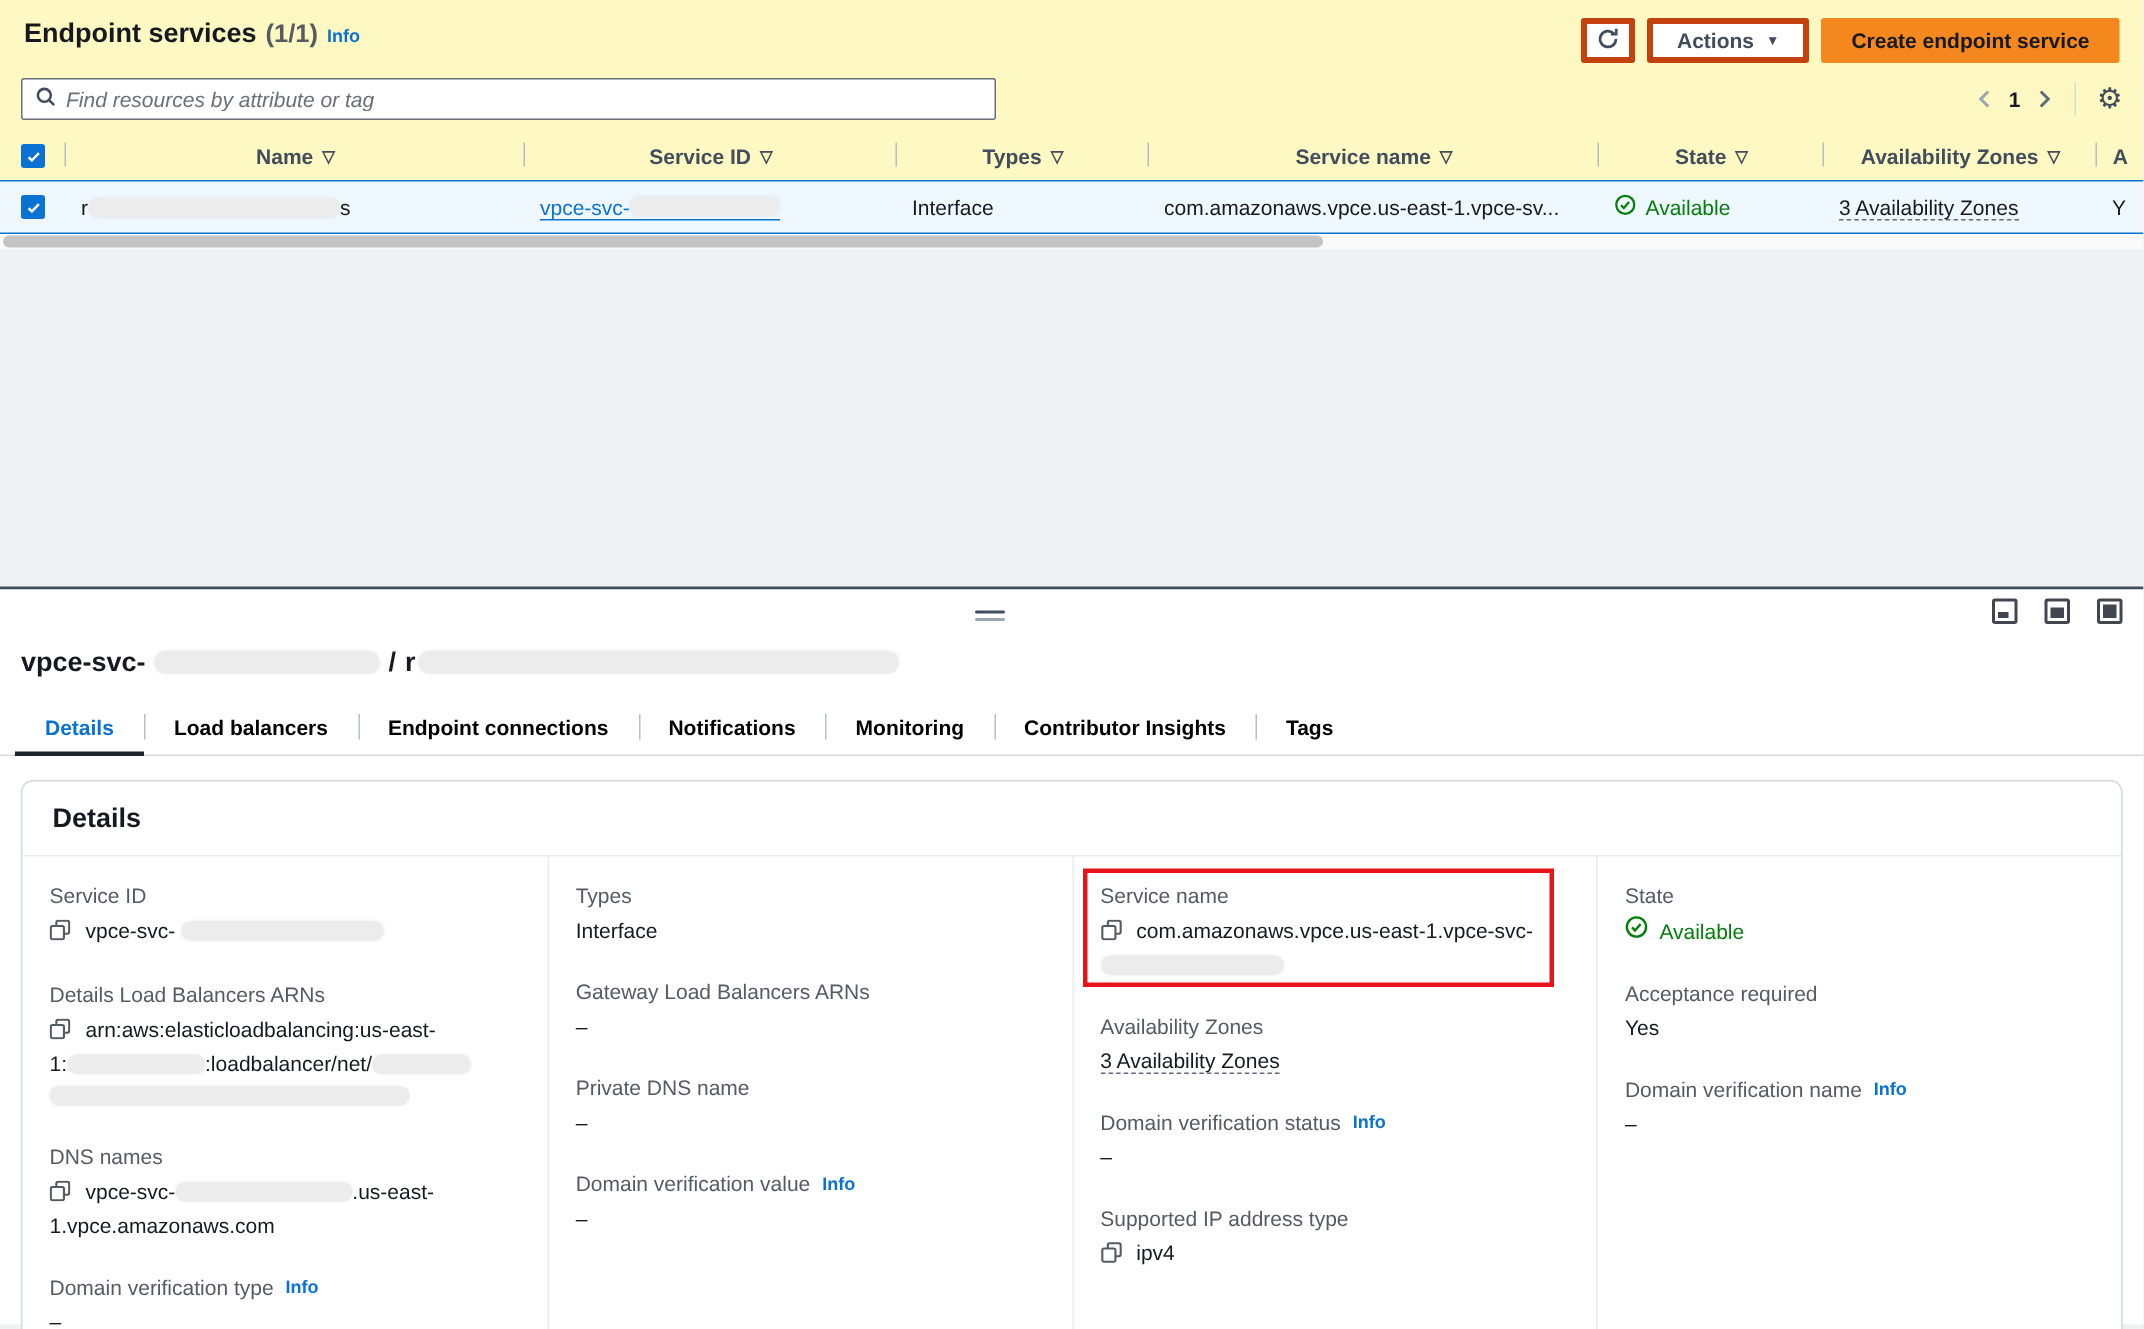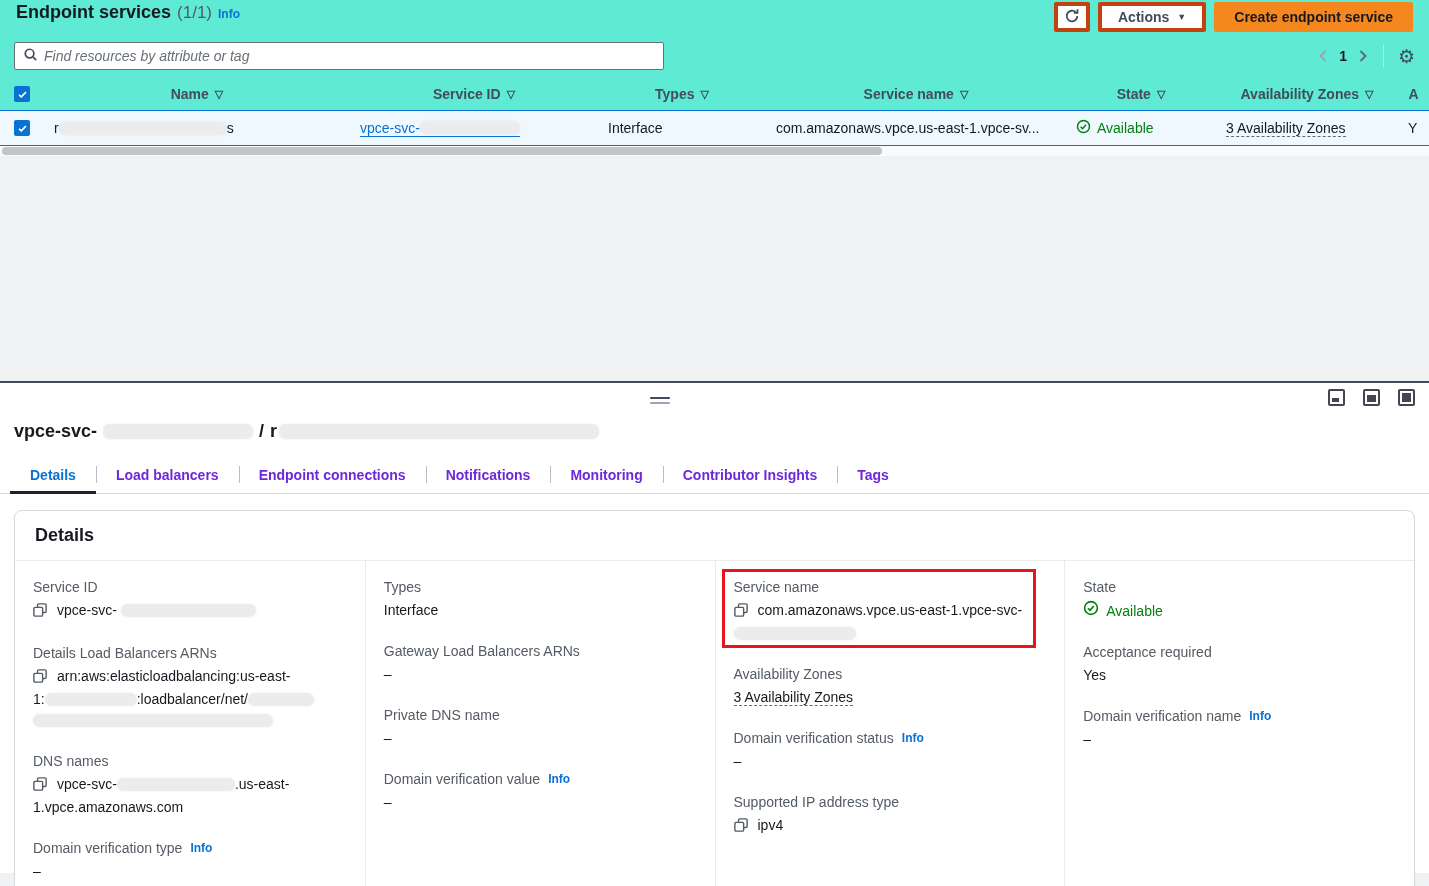--- a/index.html
+++ b/index.html
@@ -1,23 +1,23 @@
 <!DOCTYPE html>
 <html><head>
 <meta charset="utf-8">
 <style>
   * { margin:0; padding:0; box-sizing:border-box; }
   html,body { width:1429px; height:886px; overflow:hidden; background:#f0f1f2;
     font-family:"Liberation Sans", sans-serif; color:#16191f; font-size:14px; }
 
   
-  .top-card { background:#5eead4; }
+  .top-card { background:#fef9c3; padding-top:10px; }
   .title-row { display:flex; justify-content:space-between; align-items:flex-start; padding:2px 16px 0 16px; }
   .page-title { font-size:18px; font-weight:700; color:#16191f; display:flex; align-items:baseline; gap:6px; }
-  .page-count { font-weight:400; color:#545b64; font-size:17px; }
+  .page-count { font-weight:700; color:#545b64; font-size:17px; }
   .info-link { color:#0972d3; font-size:12px; font-weight:700; cursor:pointer; }
   .btn-group { display:flex; gap:8px; align-items:center; }
   .btn { height:30px; border:4px solid #c2410c; border-radius:2px; background:#fff;
          font-weight:700; color:#414d5c; font-size:14px; display:flex; align-items:center;
          justify-content:center; padding:0 16px; cursor:pointer; }
   .btn.icon-only { width:36px; padding:0; }
   .btn.primary { background:#f5871f; border-color:#f5871f; color:#16191f; }
   .caret { font-size:9px; margin-left:8px; color:#414d5c; }
 
   .filter-row { display:flex; justify-content:space-between; align-items:center; padding:10px 14px 0 14px; }
@@ -70,21 +70,21 @@
   .pc-icon { width:17px; height:17px; border:2px solid #424650; border-radius:2px; position:relative; cursor:pointer; }
   .pc-icon span { position:absolute; background:#424650; }
   .pc-icon.small span { left:2px; bottom:2px; width:7px; height:4px; }
   .pc-icon.medium span { left:2px; bottom:2px; width:9px; height:7px; }
   .pc-icon.full span { left:2px; bottom:2px; width:9px; height:9px; }
 
   .panel-title { padding:38px 14px 0 14px; font-size:18px; font-weight:700; display:flex;
                  align-items:center; gap:6px; white-space:nowrap; }
 
   .tabs { display:flex; margin-top:16px; border-bottom:1px solid #d5dbdb; padding-left:10px; }
-  .tab { padding:9px 20px 10px 20px; font-weight:700; color:#6d28d9; cursor:pointer; position:relative; }
+  .tab { padding:9px 20px 10px 20px; font-weight:700; color:#000000; cursor:pointer; position:relative; }
   .tab + .tab::before { content:""; position:absolute; left:0; top:8px; bottom:10px; width:1px; background:#b6bec9; }
   .tab.active { color:#0972d3; }
   .tab.active::after { content:""; position:absolute; left:0; right:0; bottom:-1px; height:3px; background:#1b232d; }
 
   .details-card { margin:16px 14px 0 14px; background:#fff; border:1px solid #d5dbdb;
                   border-radius:8px; box-shadow:0 1px 2px rgba(0,0,0,0.05); }
   .card-header { padding:14px 20px; font-size:18px; font-weight:700; border-bottom:1px solid #e9ebed; }
   .card-body { display:grid; grid-template-columns:1fr 1fr 1fr 1fr; }
   .col { padding:18px 18px 24px 18px; }
   .col + .col { border-left:1px solid #e9ebed; }

